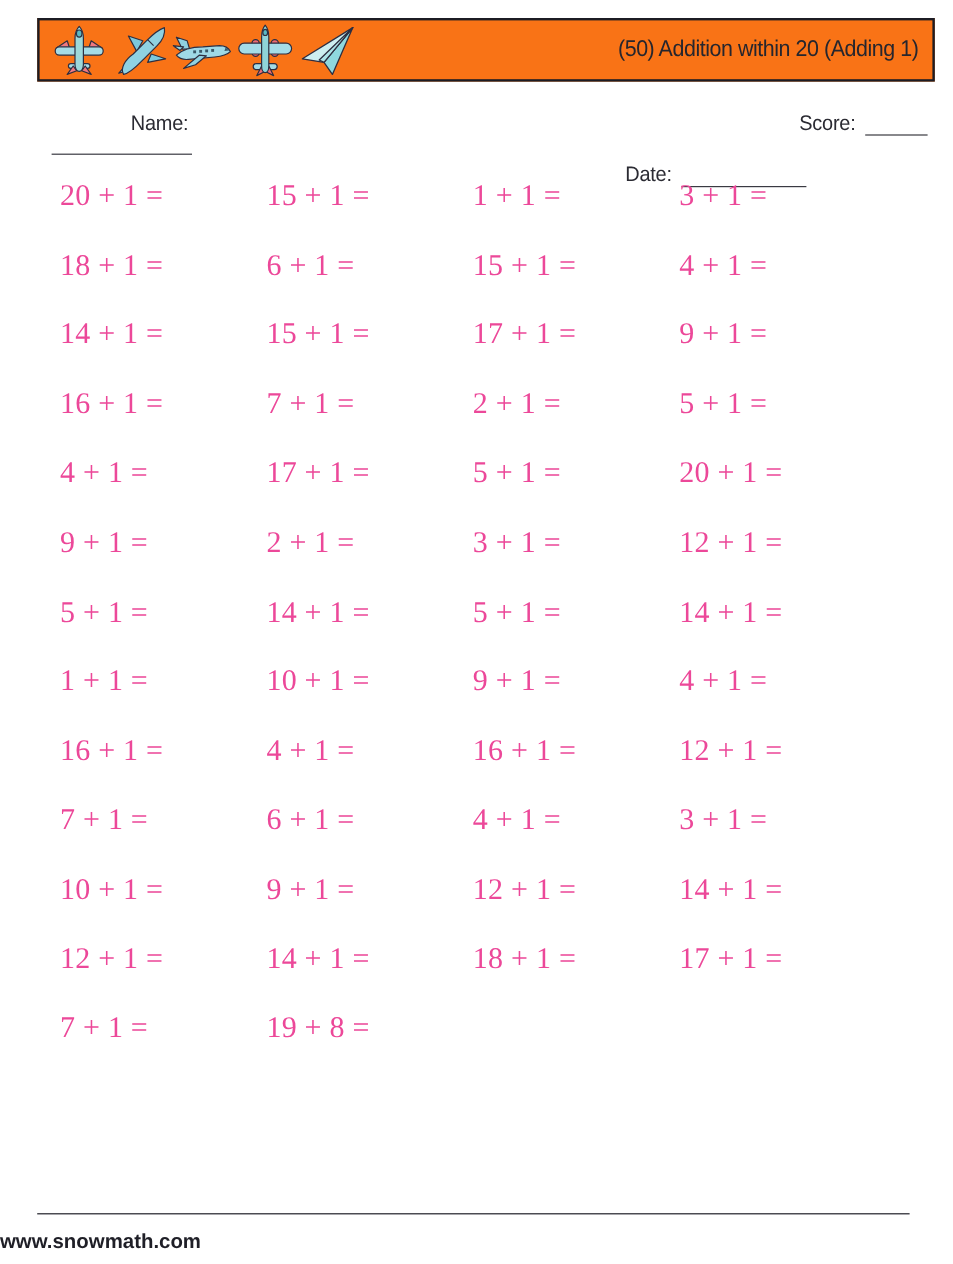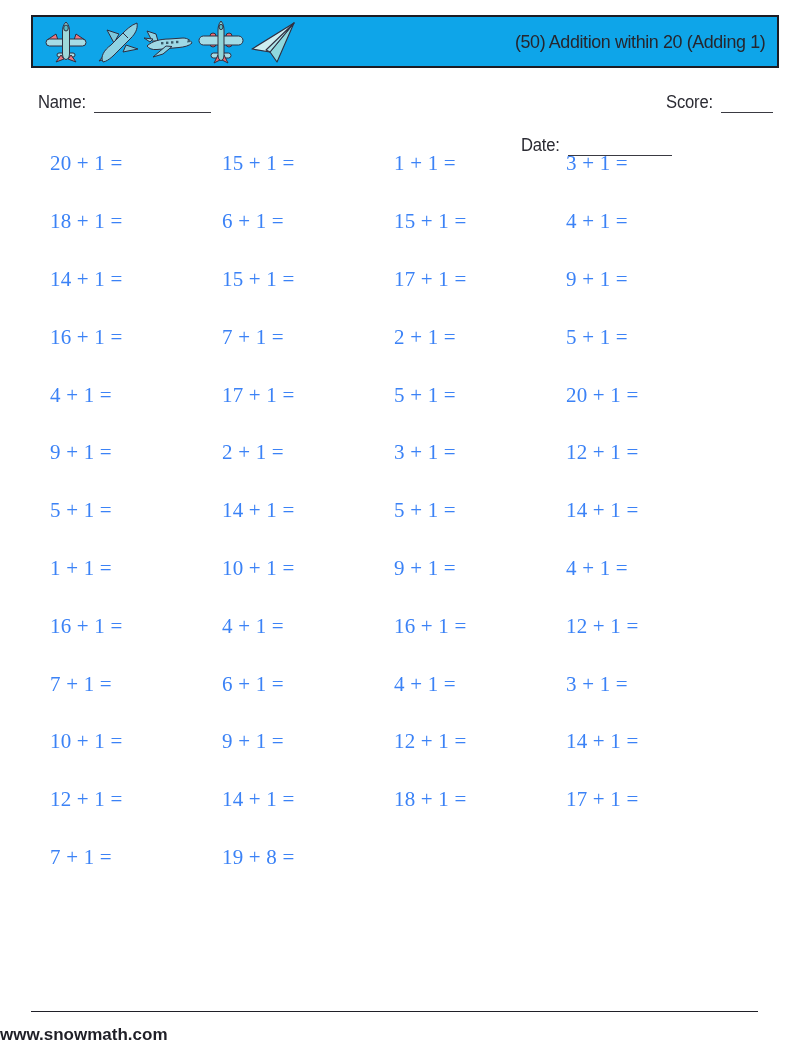--- a/index.html
+++ b/index.html
@@ -5,53 +5,53 @@
   * { margin: 0; padding: 0; box-sizing: border-box; }
   html, body { background: #ffffff; }
   body {
     width: 794px; height: 1053px; position: relative; overflow: hidden;
     font-family: "Liberation Sans", sans-serif; color: #2e2e38;
   }
 
   
   .header-box {
     position: absolute; left: 31px; top: 15px; width: 748px; height: 53px;
-    border: 2.5px solid #1c1c24; background: #0ea5e9;
+    border: 2.5px solid #1c1c24; background: #f97316;
     display: flex; align-items: center; justify-content: space-between;
     padding: 0 12px 0 9px;
   }
   .icon-row { display: flex; align-items: center; gap: 3px; height: 44px; }
   .icon-row svg { display: block; }
   .worksheet-title {
     font-size: 19px; letter-spacing: -0.4px; color: #26262e;
     transform: scaleX(0.94); transform-origin: right center; white-space: nowrap;
   }
 
   
   .field-row { position: absolute; top: 92px; left: 0; width: 794px; height: 26px; }
   .field-group { position: absolute; display: flex; align-items: flex-end; }
   .field-label { font-size: 17.5px; color: #2b2b33; letter-spacing: -0.2px;
                  transform: scaleX(0.95); transform-origin: left bottom; white-space: nowrap; }
   .blank-line { display: inline-block; border-bottom: 1.6px solid #3a3a42; height: 16px; }
-  .g-name  { left: 38px; }
+  .g-name  { left: 38px; flex-direction: column; }
   .g-date  { left: 521px; margin-top: 43px; }
   .g-score { left: 666px; }
   .l-name  { width: 117px; margin-left: 5px; }
   .l-date  { width: 104px; margin-left: 6px; }
   .l-score { width: 52px;  margin-left: 6px; }
 
   
   .problems-grid {
     position: absolute; left: 50px; top: 135px; width: 700px;
     display: grid; grid-template-columns: 172px 172px 172px 172px;
     grid-auto-rows: 57.8px; align-items: center;
   }
   .problem {
     font-family: "Liberation Serif", serif;
-    font-size: 21px; color: #3b82f6; letter-spacing: 0.2px; white-space: nowrap;
+    font-size: 25px; color: #ec4899; letter-spacing: 0.2px; white-space: nowrap;
   }
 
   
   .footer-rule { position: absolute; left: 31px; top: 1011px; width: 727px;
                  border-top: 1.7px solid #202028; }
   .footer-url  { position: absolute; left: 0; top: 1025px; width: 794px;
                  text-align: left; font-size: 17px; font-weight: bold; color: #1f1f27; }
 </style>
 </head>
 <body>

